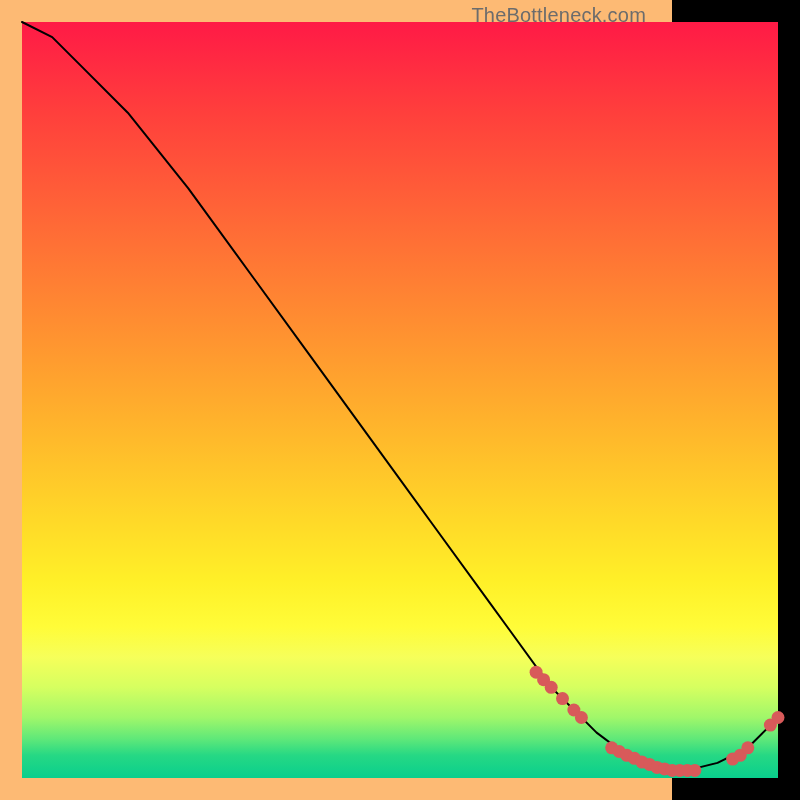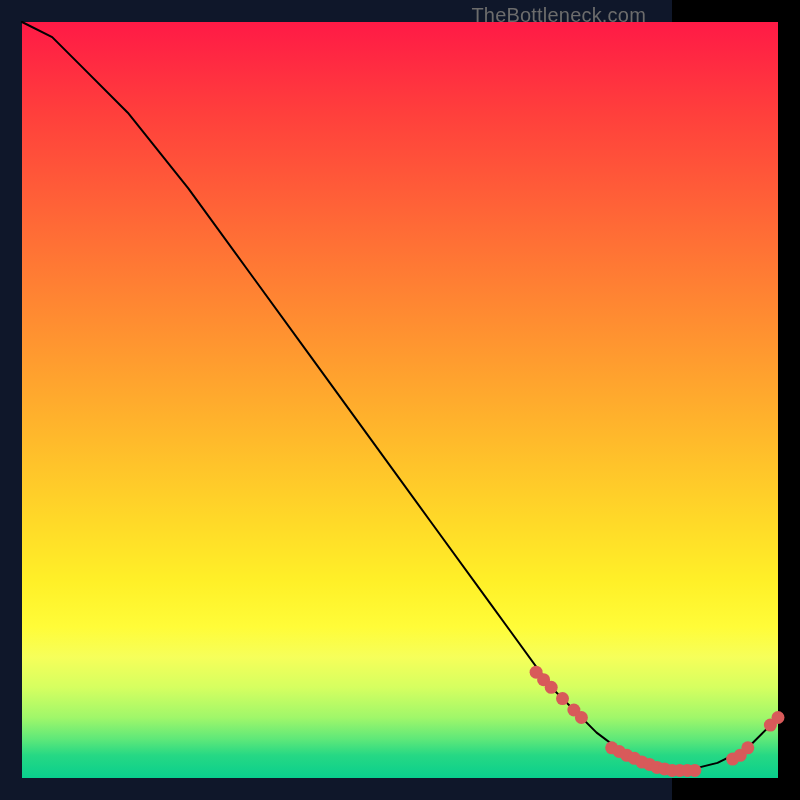--- a/index.html
+++ b/index.html
@@ -7,21 +7,21 @@
     padding: 0;
     width: 800px;
     height: 800px;
     background: #000;
     overflow: hidden;
   }
   .stage {
     position: relative;
     width: 672px;
     height: 800px;
-    background: #0f172a;
+    background: #fdba74;
   }
   .plot {
     position: absolute;
     left: 22px;
     top: 22px;
     width: 756px;
     height: 756px;
     
     background: linear-gradient(
       to bottom,

